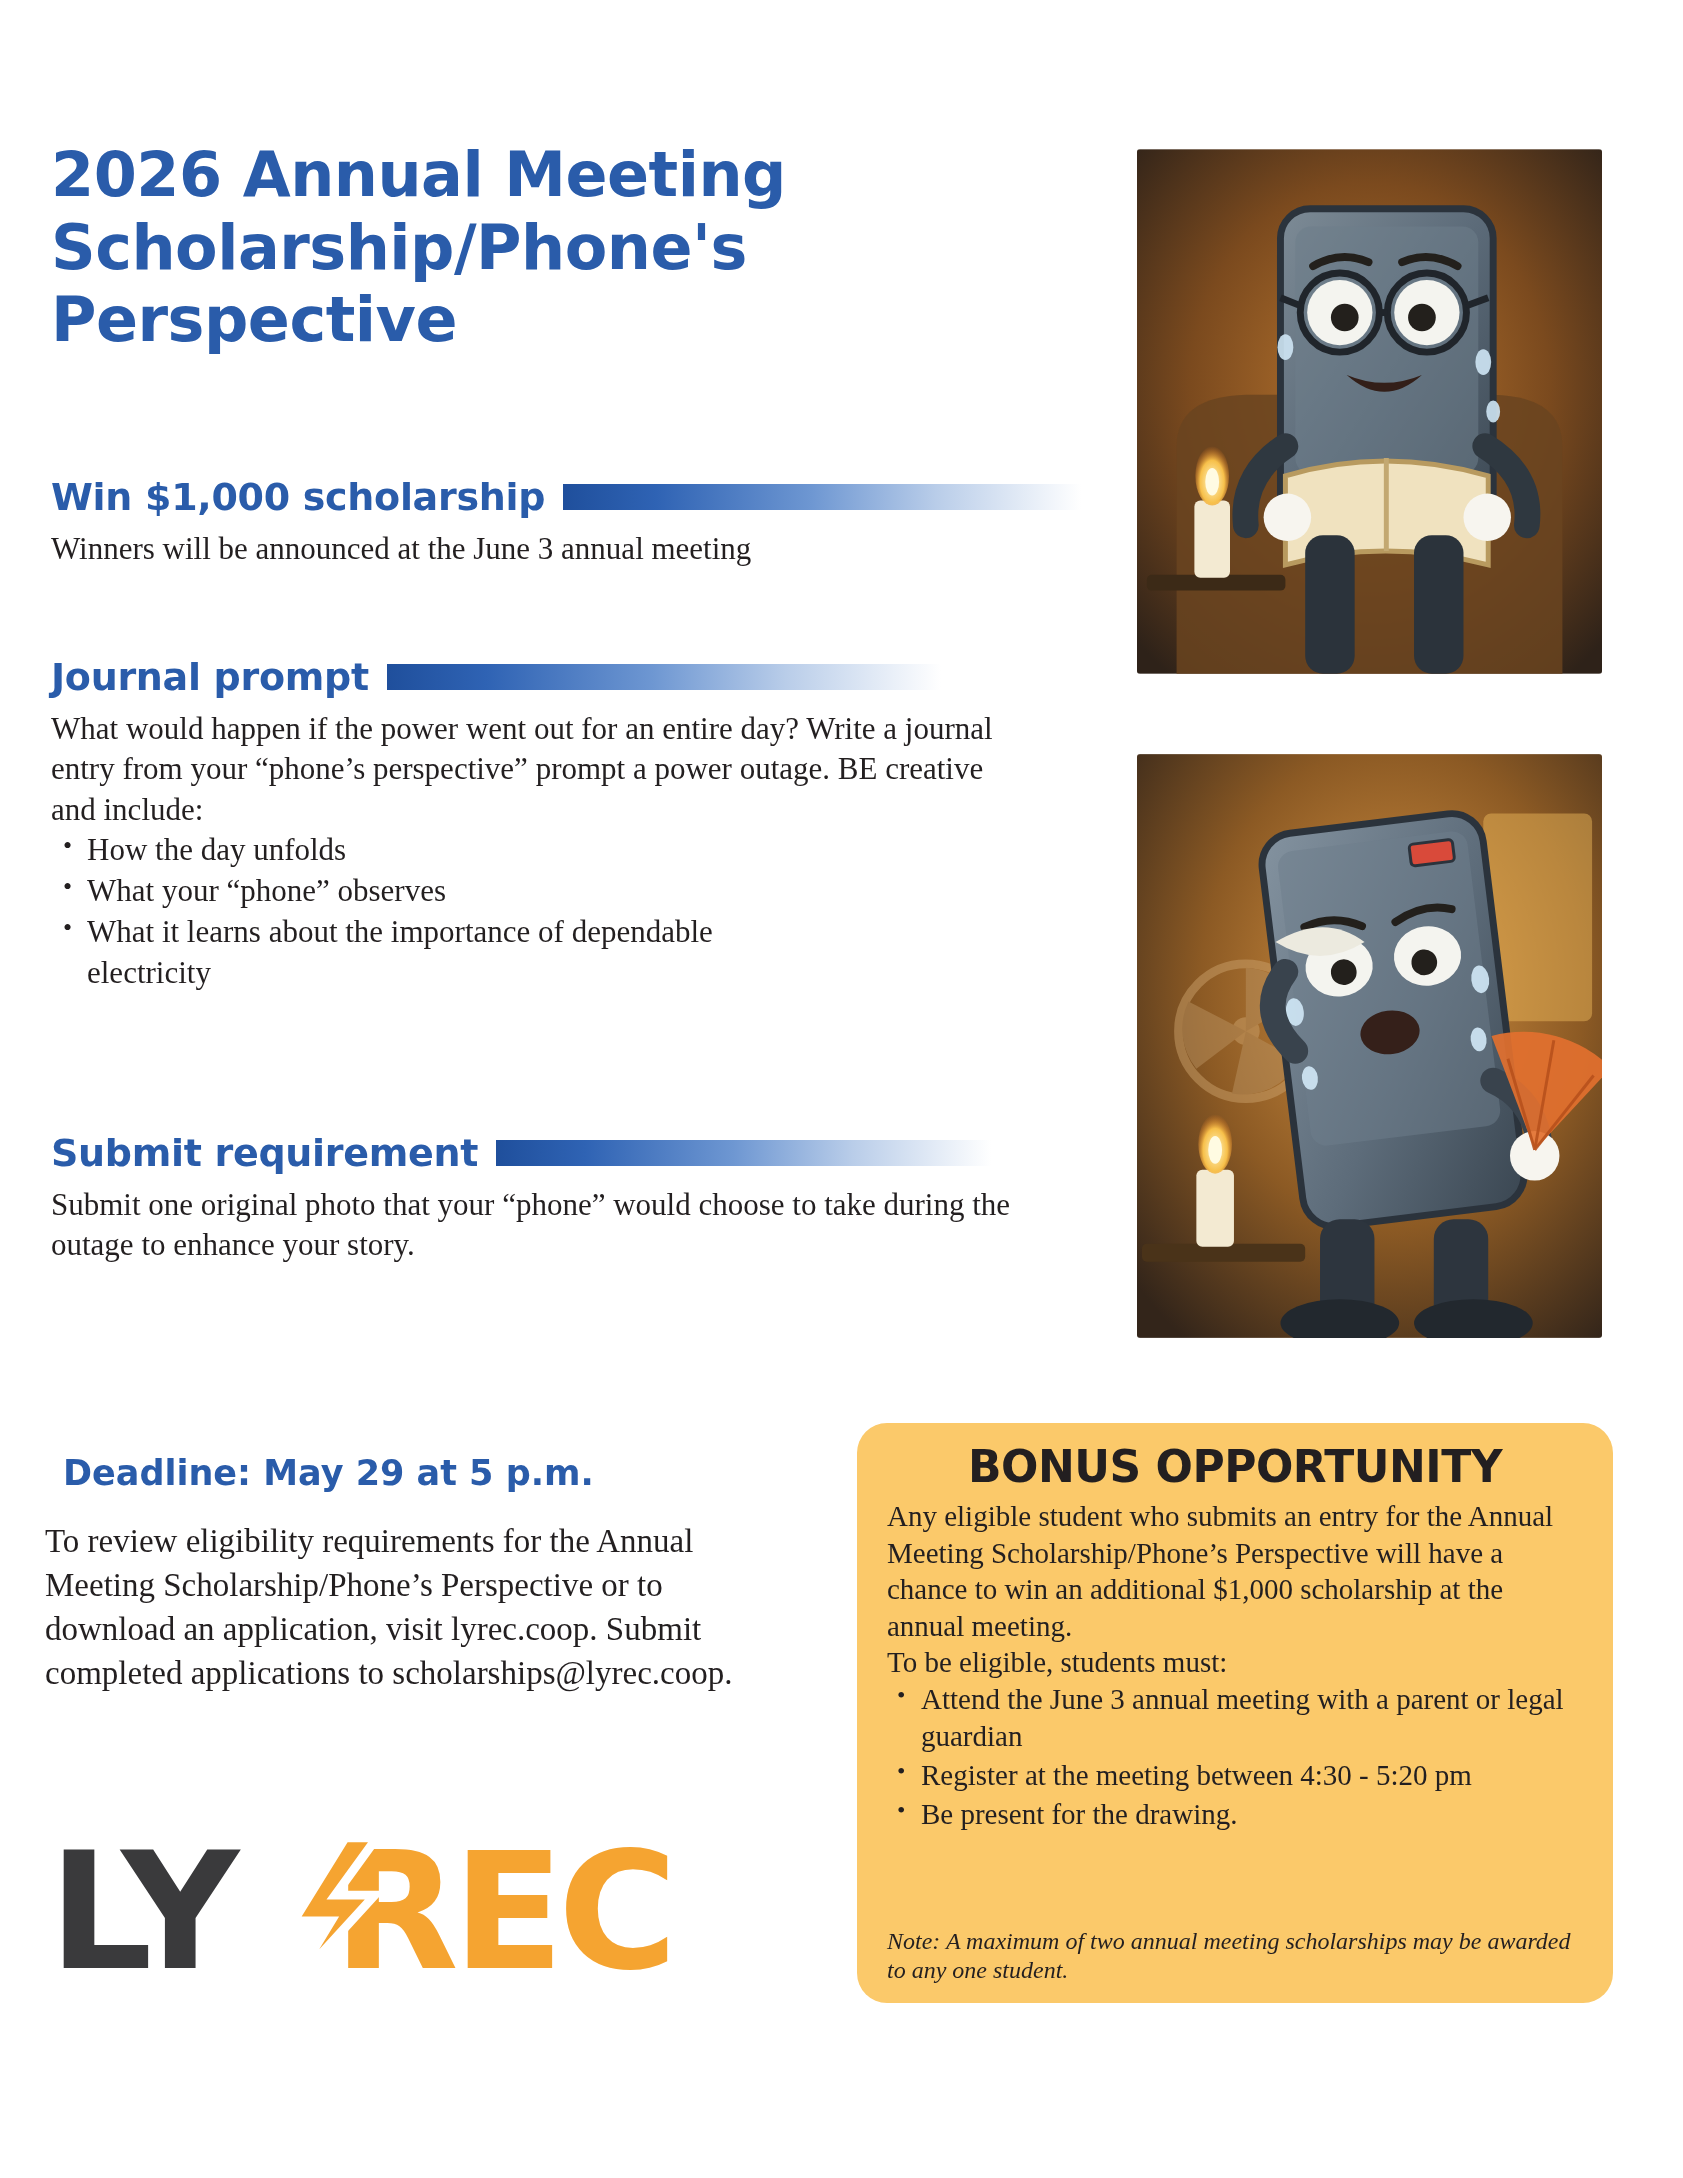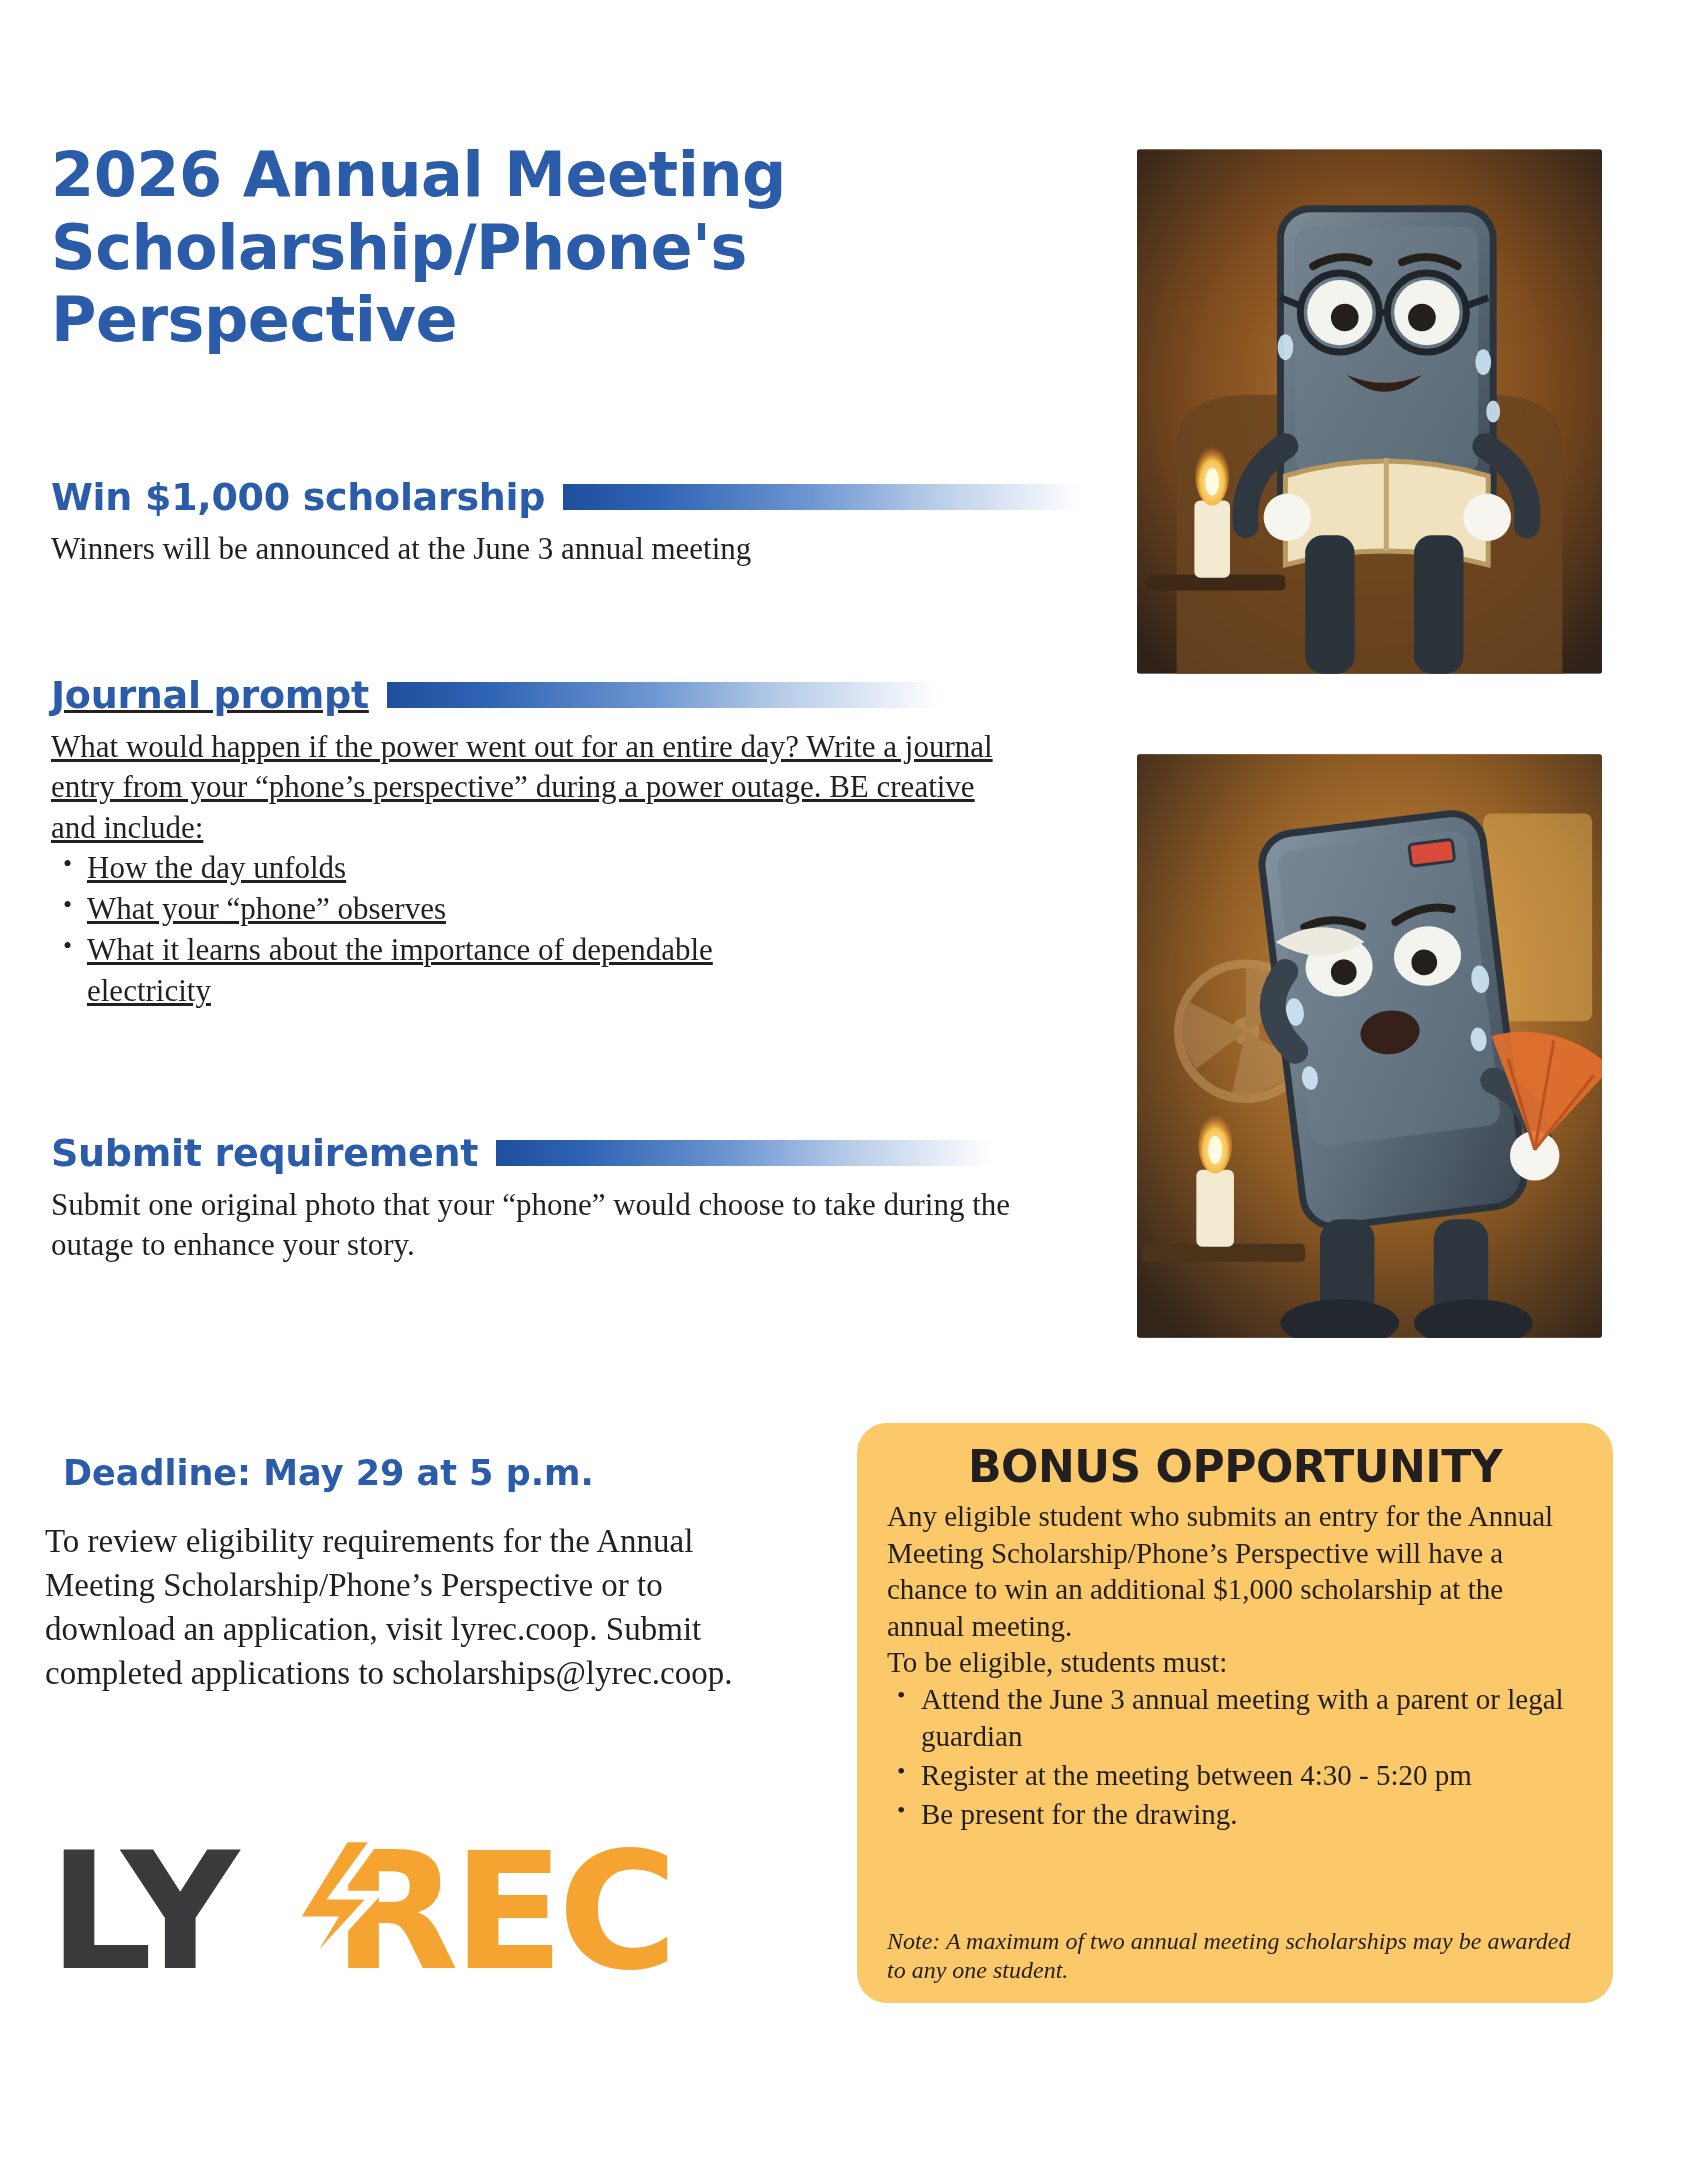--- a/index.html
+++ b/index.html
@@ -179,26 +179,26 @@
   <div class="title">2026 Annual Meeting Scholarship/Phone's Perspective</div>
 
   <div class="section" style="top: 475px;">
     <div class="sec-head">
       <h2>Win $1,000 scholarship</h2>
       <div class="gradbar"></div>
     </div>
     <p class="body-text">Winners will be announced at the June 3 annual meeting</p>
   </div>
 
-  <div class="section" style="top: 673px; text-decoration: underline;">
+  <div class="section" style="top: 655px;">
     <div class="sec-head">
       <h2>Journal prompt</h2>
       <div class="gradbar" style="max-width: 554px;"></div>
     </div>
-    <p class="body-text" style="width: 975px;">What would happen if the power went out for an entire day? Write a journal entry from your “phone’s perspective” during a power outage. BE creative and include:</p>
+    <p class="body-text" style="width: 975px;">What would happen if the power went out for an entire day? Write a journal entry from your “phone’s perspective” prompt a power outage. BE creative and include:</p>
     <ul class="bullets">
       <li>How the day unfolds</li>
       <li>What your “phone” observes</li>
       <li style="width: 713px;">What it learns about the importance of dependable electricity</li>
     </ul>
   </div>
 
   <div class="section" style="top: 1131px;">
     <div class="sec-head">
       <h2>Submit requirement</h2>

